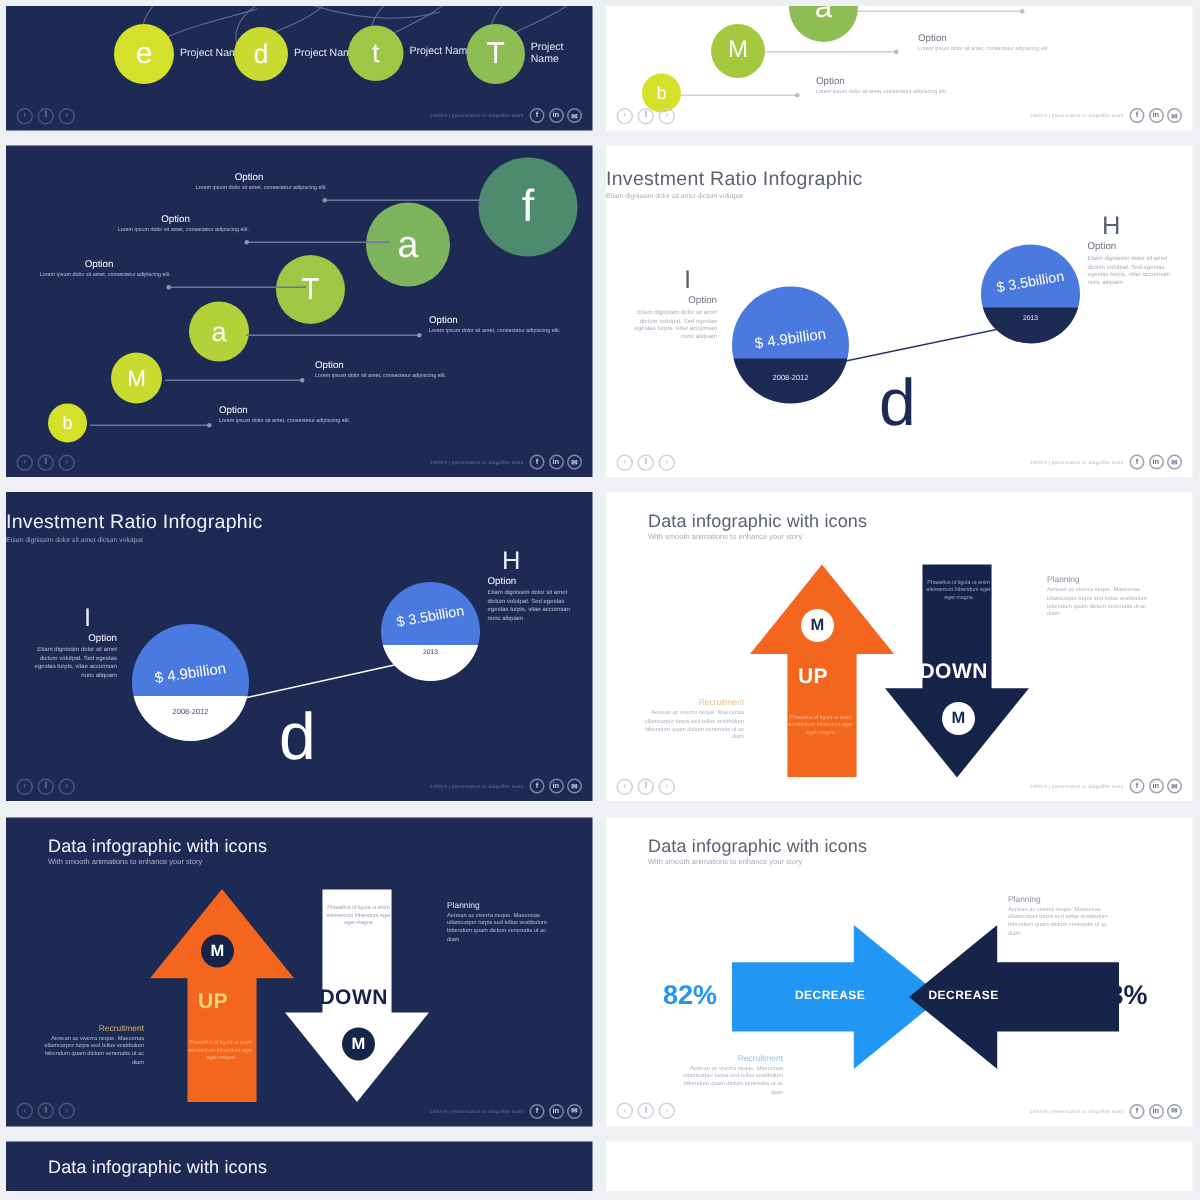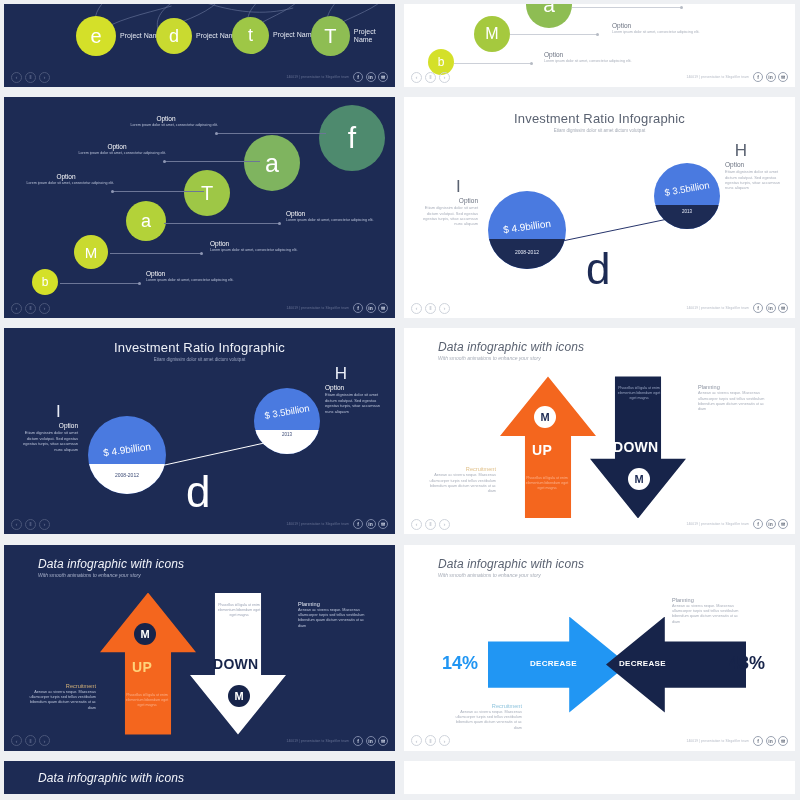--- a/index.html
+++ b/index.html
@@ -82,21 +82,21 @@
   .net-wrap { position: absolute; inset: 0; }
   .net-node { position: absolute; display: flex; align-items: center; gap: 4px; }
   .net-circ {
     width: 40px; height: 40px; border-radius: 50%;
     display: flex; align-items: center; justify-content: center;
     color: #fff; font-size: 20px; font-weight: 300;
   }
   .net-label { font-size: 7px; line-height: 1.15; color: #e3e7f0; }
 
   
-  .inv-title { position: absolute; width: 100%; text-align: center; }
+  .inv-title { position: absolute; width: 100%; text-align: left; }
   .inv-title h2 { font-size: 13px; font-weight: 400; letter-spacing: .2px; }
   .inv-title p  { font-size: 4.5px; font-weight: 400; margin-top: 2px; }
   .dark .inv-title h2 { color: #eef1f8; }
   .dark .inv-title p  { color: #9aa4c0; }
   .light .inv-title h2 { color: #5a6271; }
   .light .inv-title p  { color: #a5abb6; }
   .bubble {
     position: absolute; border-radius: 50%; overflow: hidden;
     background: #4a7ae0;
   }
@@ -111,21 +111,21 @@
     position: absolute; left: 0; right: 0; text-align: center;
     font-size: 5px;
   }
   .inv-letter { position: absolute; font-weight: 300; }
   .inv-d { position: absolute; font-size: 44px; font-weight: 300; line-height: .8; }
   .inv-side { position: absolute; width: 58px; }
   .inv-side .h { font-size: 6.5px; font-weight: 400; }
   .inv-side .b { font-size: 4px; line-height: 1.35; margin-top: 1px; }
 
   
-  .sl-head { position: absolute; left: 34px; top: 12px; font-style: italic; }
+  .sl-head { position: absolute; left: 28px; top: 12px; }
   .sl-head h2 { font-size: 12px; font-weight: 400; letter-spacing: .1px; }
   .sl-head p  { font-size: 5px; font-weight: 400; margin-top: 1px; }
   .dark .sl-head h2 { color: #f2f4fa; }
   .dark .sl-head p  { color: #aab3cc; }
   .light .sl-head h2 { color: #5a6271; }
   .light .sl-head p  { color: #a5abb6; }
   .arrow-up {
     position: absolute;
     clip-path: polygon(50% 0%, 100% 42%, 74% 42%, 74% 100%, 26% 100%, 26% 42%, 0% 42%);
   }
@@ -548,21 +548,21 @@
         <h2>Data infographic with icons</h2>
         <p>With smooth animations to enhance your story</p>
       </div>
 
       <div class="arrow-right" style="left:84px; top:72px; width:140px; height:96px; background:#2196f3;"></div>
       <div class="arrow-word" style="left:126px; top:114px; font-size:8px; color:#ffffff;">DECREASE</div>
 
       <div class="arrow-left" style="left:202px; top:72px; width:140px; height:96px; background:#17244a;"></div>
       <div class="arrow-word" style="left:215px; top:114px; font-size:8px; color:#ffffff;">DECREASE</div>
 
-      <div class="pct" style="left:38px; top:108px; color:#2196f3;">14%</div>
+      <div class="pct" style="left:38px; top:108px; color:#2196f3;">82%</div>
       <div class="pct" style="right:30px; top:108px; color:#17244a;">43%</div>
 
       <div class="side-note" style="left:46px; top:158px; text-align:right;">
         <div class="h" style="color:#8fc4dd;">Recruitment</div>
         <div class="b" style="color:#a8aeba;">Aenean ac viverra neque. Maecenas ullamcorper turpis sed tellus vestibulum bibendum quam dictum venenatis ut ac diam</div>
       </div>
       <div class="side-note" style="left:268px; top:52px;">
         <div class="h" style="color:#8d94a2;">Planning</div>
         <div class="b" style="color:#a8aeba;">Aenean ac viverra neque. Maecenas ullamcorper turpis sed tellus vestibulum bibendum quam dictum venenatis ut ac diam</div>
       </div>

